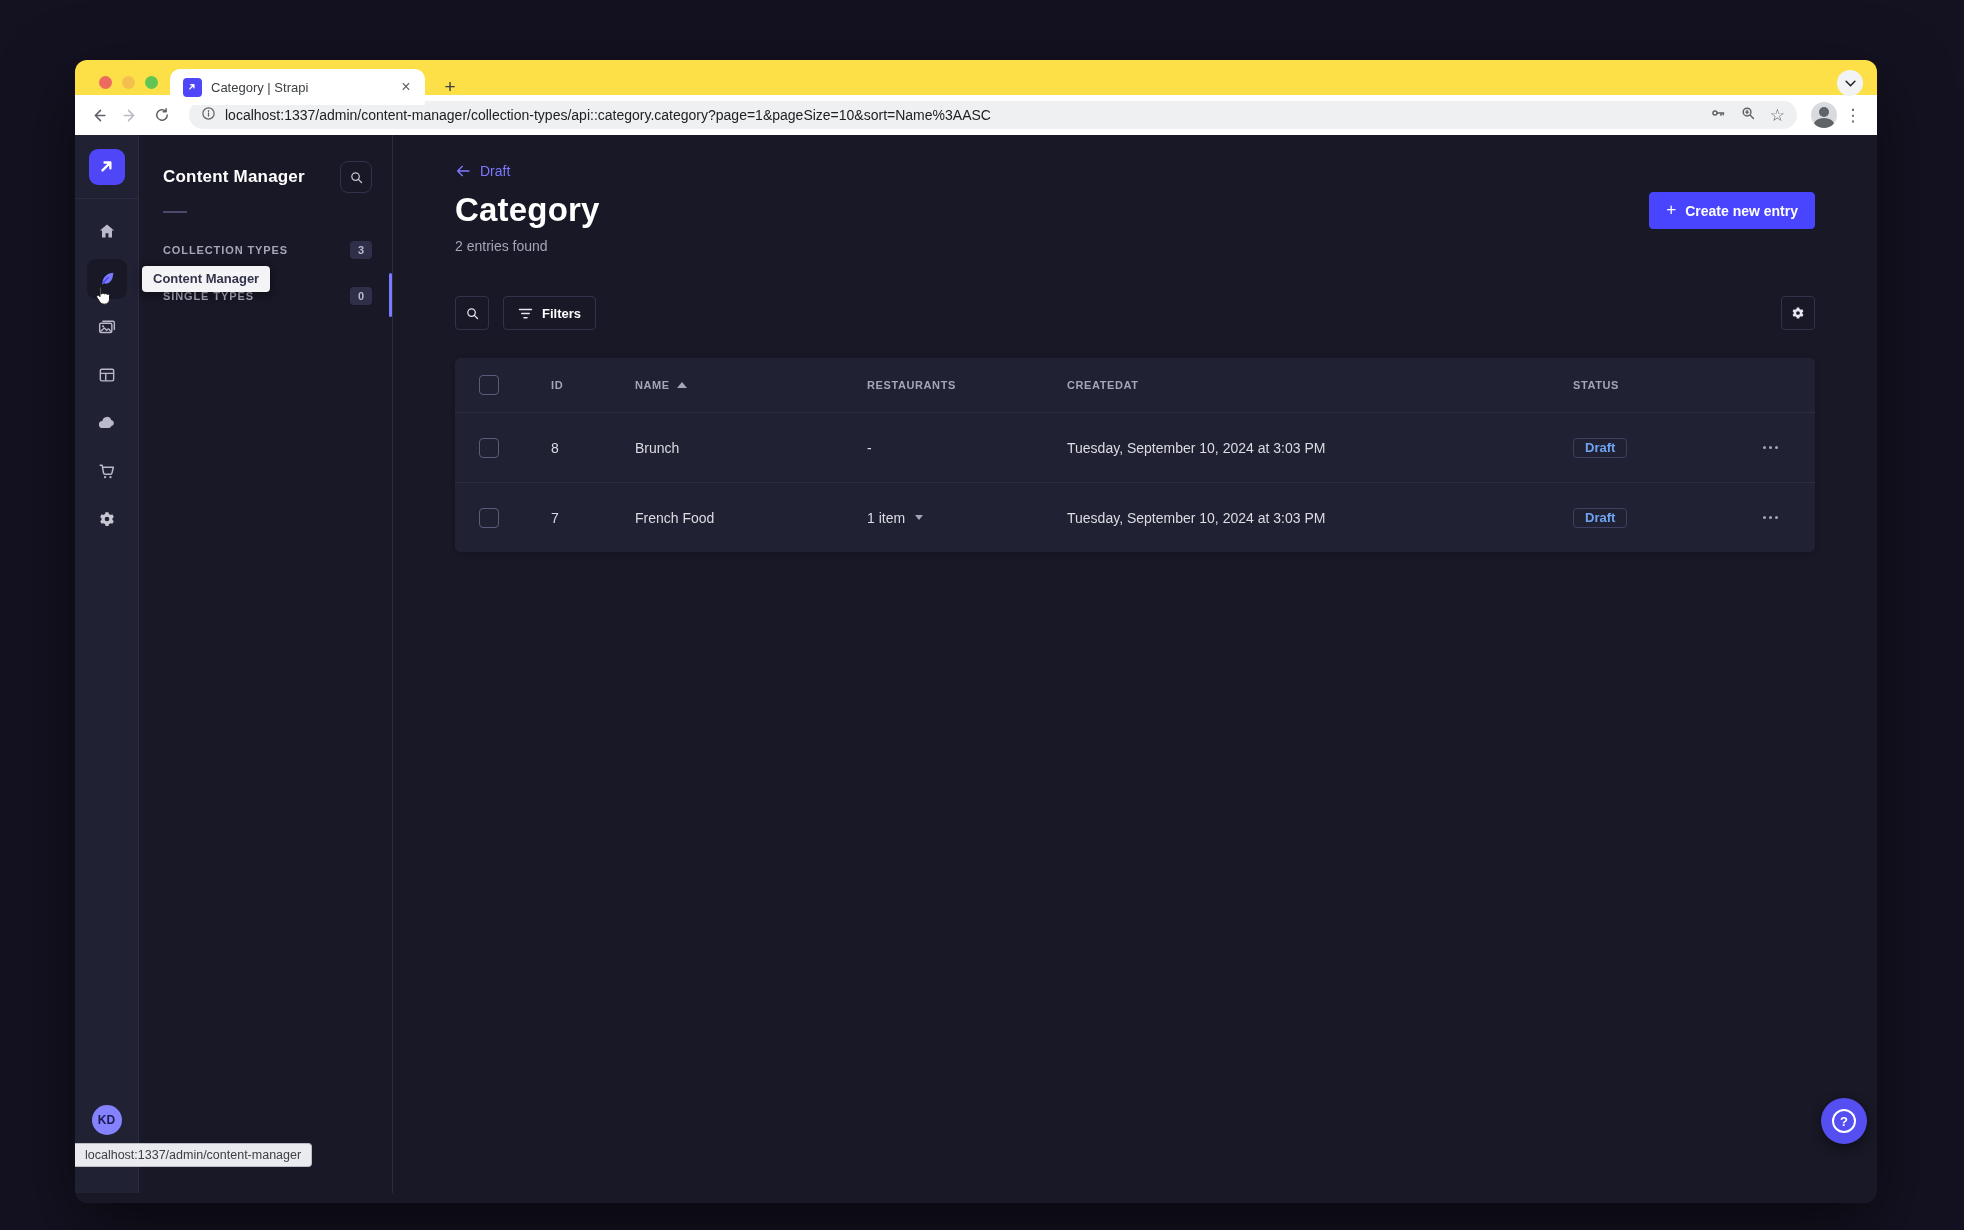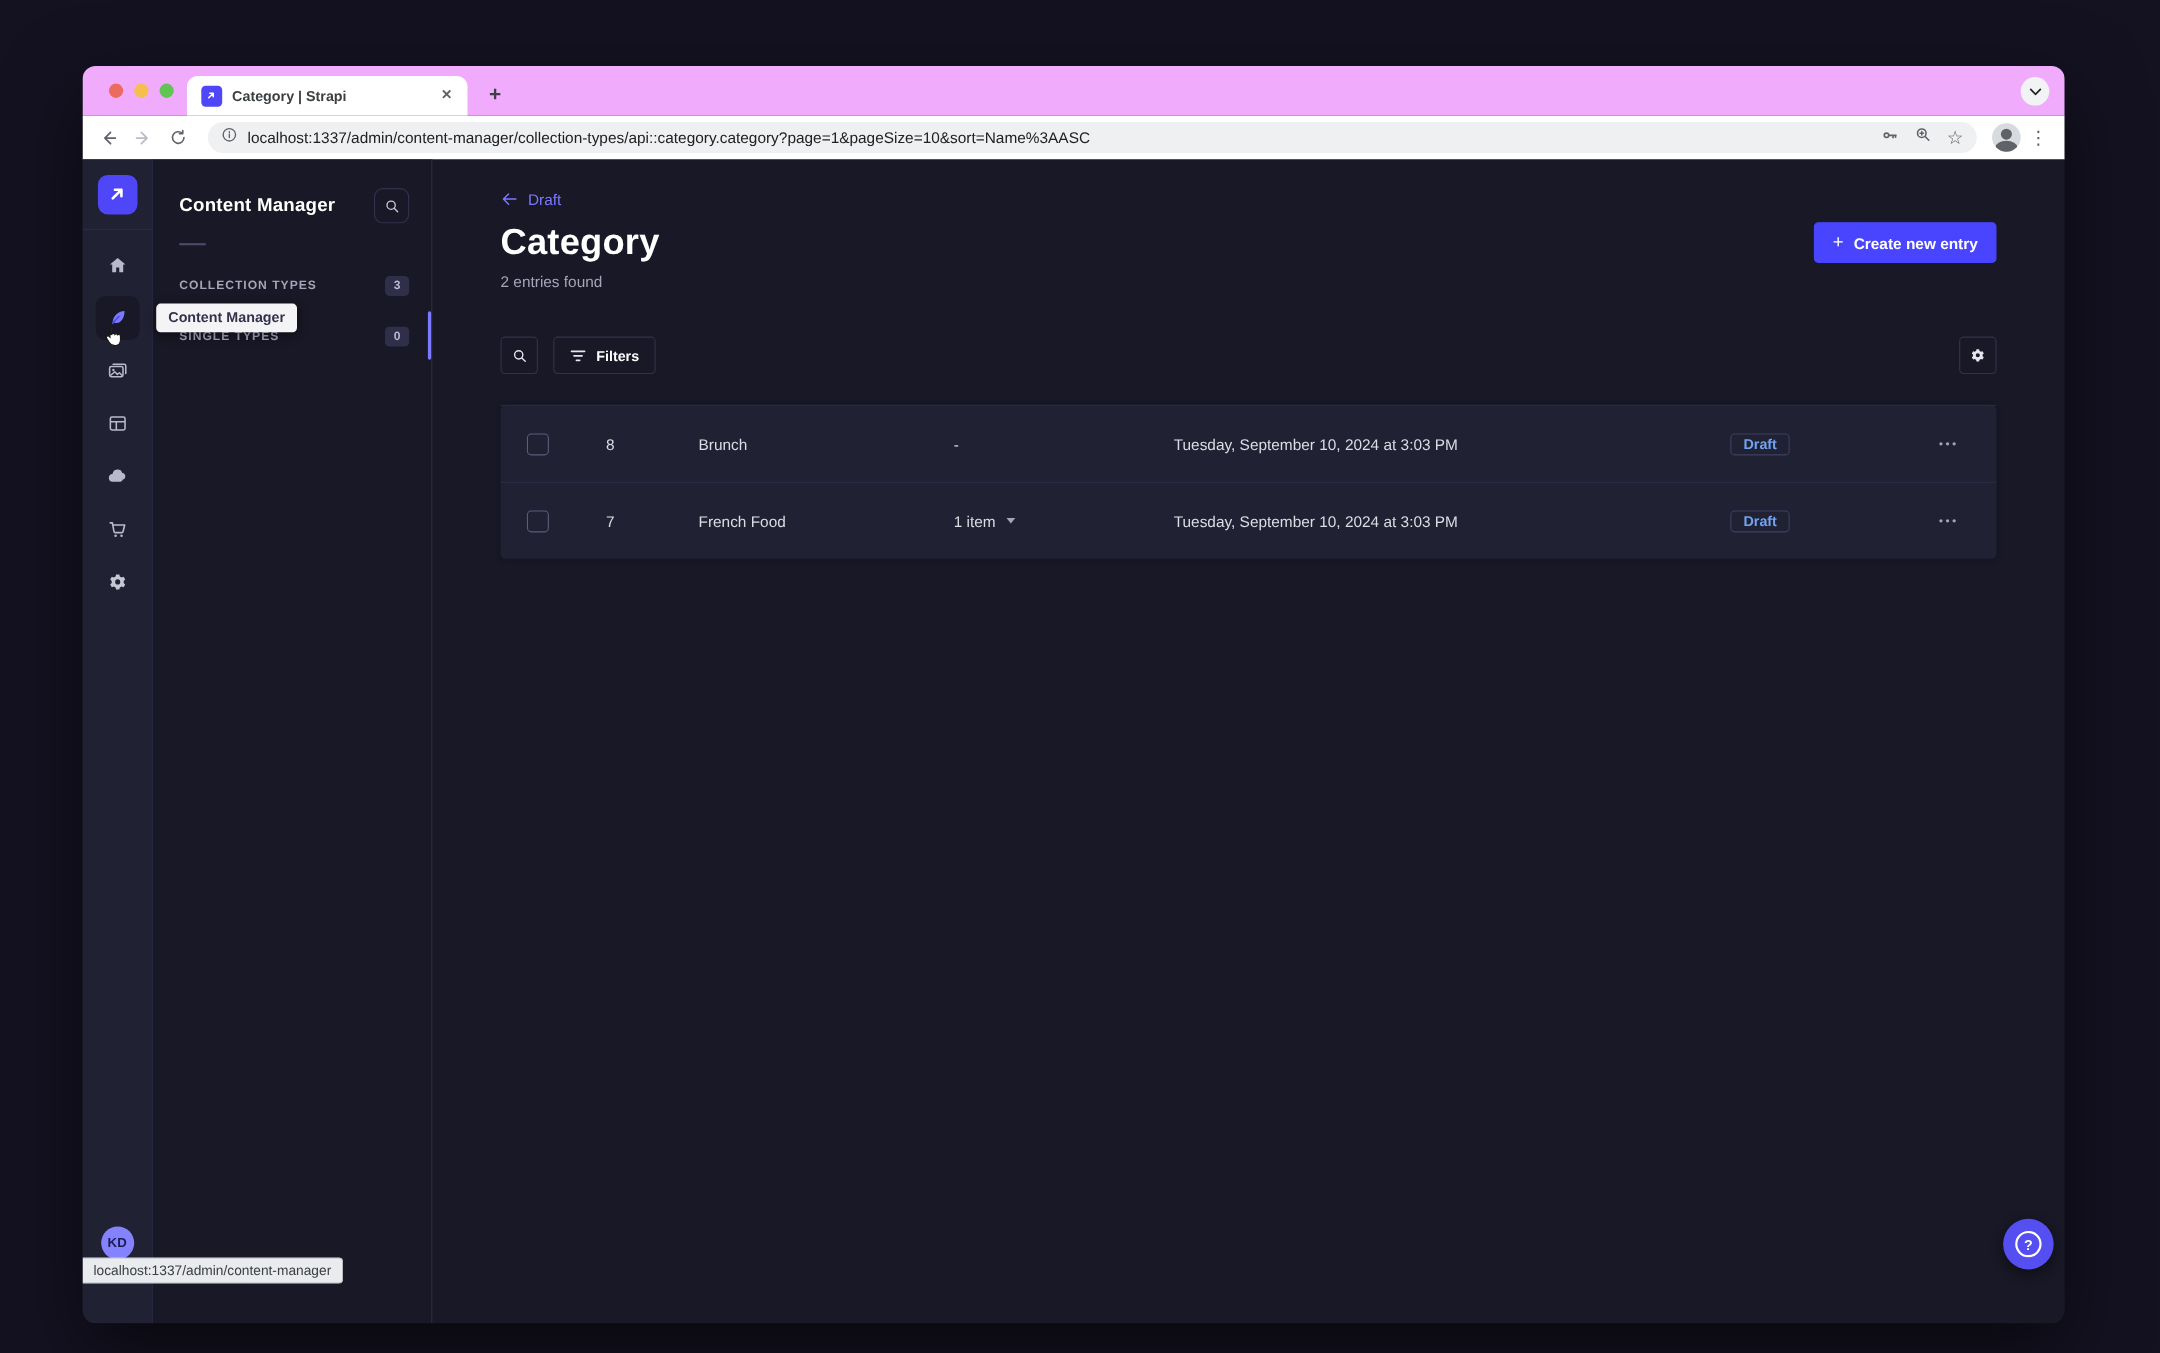--- a/index.html
+++ b/index.html
@@ -10,21 +10,21 @@
     overflow:hidden;
     position:relative;
   }
   
   .browser-window {
     position:absolute; left:75px; top:60px; width:1802px; height:1143px;
     border-radius:12px; overflow:hidden; background:#181826;
     box-shadow:0 24px 70px rgba(0,0,0,.55);
   }
   
-  .tab-strip { height:45px; background:#f0abfc; position:relative;font-weight:bold; }
+  .tab-strip { height:35px; background:#fde047; position:relative; }
   .traffic-lights { position:absolute; left:24px; top:16px; display:flex; gap:10px; }
   .tl { width:13px; height:13px; border-radius:50%; }
   .tl-red { background:#ed6a5e; } .tl-yellow { background:#f5bf4f; } .tl-green { background:#61c554; }
   .tab {
     position:absolute; left:95px; top:9px; width:255px; height:36px;
     background:#ffffff; border-radius:10px 10px 0 0;
     display:flex; align-items:center; padding:0 10px 0 13px; gap:9px;
   }
   .favicon { width:19px; height:19px; border-radius:4px; background:#4f46f8; display:flex; align-items:center; justify-content:center; flex:none; }
   .tab-title { font-size:13px; color:#3c4043; flex:1; white-space:nowrap; overflow:hidden; }
@@ -335,20 +335,34 @@
         </button>
         <span class="spacer"></span>
         <button class="icon-btn-sq">
           <svg width="16" height="16" viewBox="0 0 24 24">
               <path fill-rule="evenodd" d="M10.2 3.8 h3.6 l.5 2.3 a6.2 6.2 0 0 1 1.9 1.1 l2.2-.8 1.8 3.1 -1.7 1.5 a6.2 6.2 0 0 1 0 2.2 l1.7 1.5 -1.8 3.1 -2.2-.8 a6.2 6.2 0 0 1 -1.9 1.1 l-.5 2.3 h-3.6 l-.5-2.3 a6.2 6.2 0 0 1 -1.9-1.1 l-2.2.8 -1.8-3.1 1.7-1.5 a6.2 6.2 0 0 1 0-2.2 L3.8 9.5 l1.8-3.1 2.2.8 a6.2 6.2 0 0 1 1.9-1.1 Z M12 9.2 a2.8 2.8 0 1 0 0 5.6 a2.8 2.8 0 0 0 0-5.6 Z" fill="#e6e6f0"></path>
             </svg>
         </button>
       </div>
 
       <div class="table-card">
+        <div class="t-row t-head">
+          <span class="th">
+              <span class="checkbox"></span>
+            </span>
+          <span class="th">ID</span>
+          <span class="th">
+            <span>NAME</span>
+            <span class="sort-arrow-up"></span>
+          </span>
+          <span class="th">RESTAURANTS</span>
+          <span class="th">CREATEDAT</span>
+          <span class="th">STATUS</span>
+          <span class="th"></span>
+        </div>
 
         <div class="t-row t-body-row">
           <span class="td">
               <span class="checkbox"></span>
             </span>
           <span class="td">8</span>
           <span class="td">Brunch</span>
           <span class="td">-</span>
           <span class="td">Tuesday, September 10, 2024 at 3:03 PM</span>
           <span class="td">

